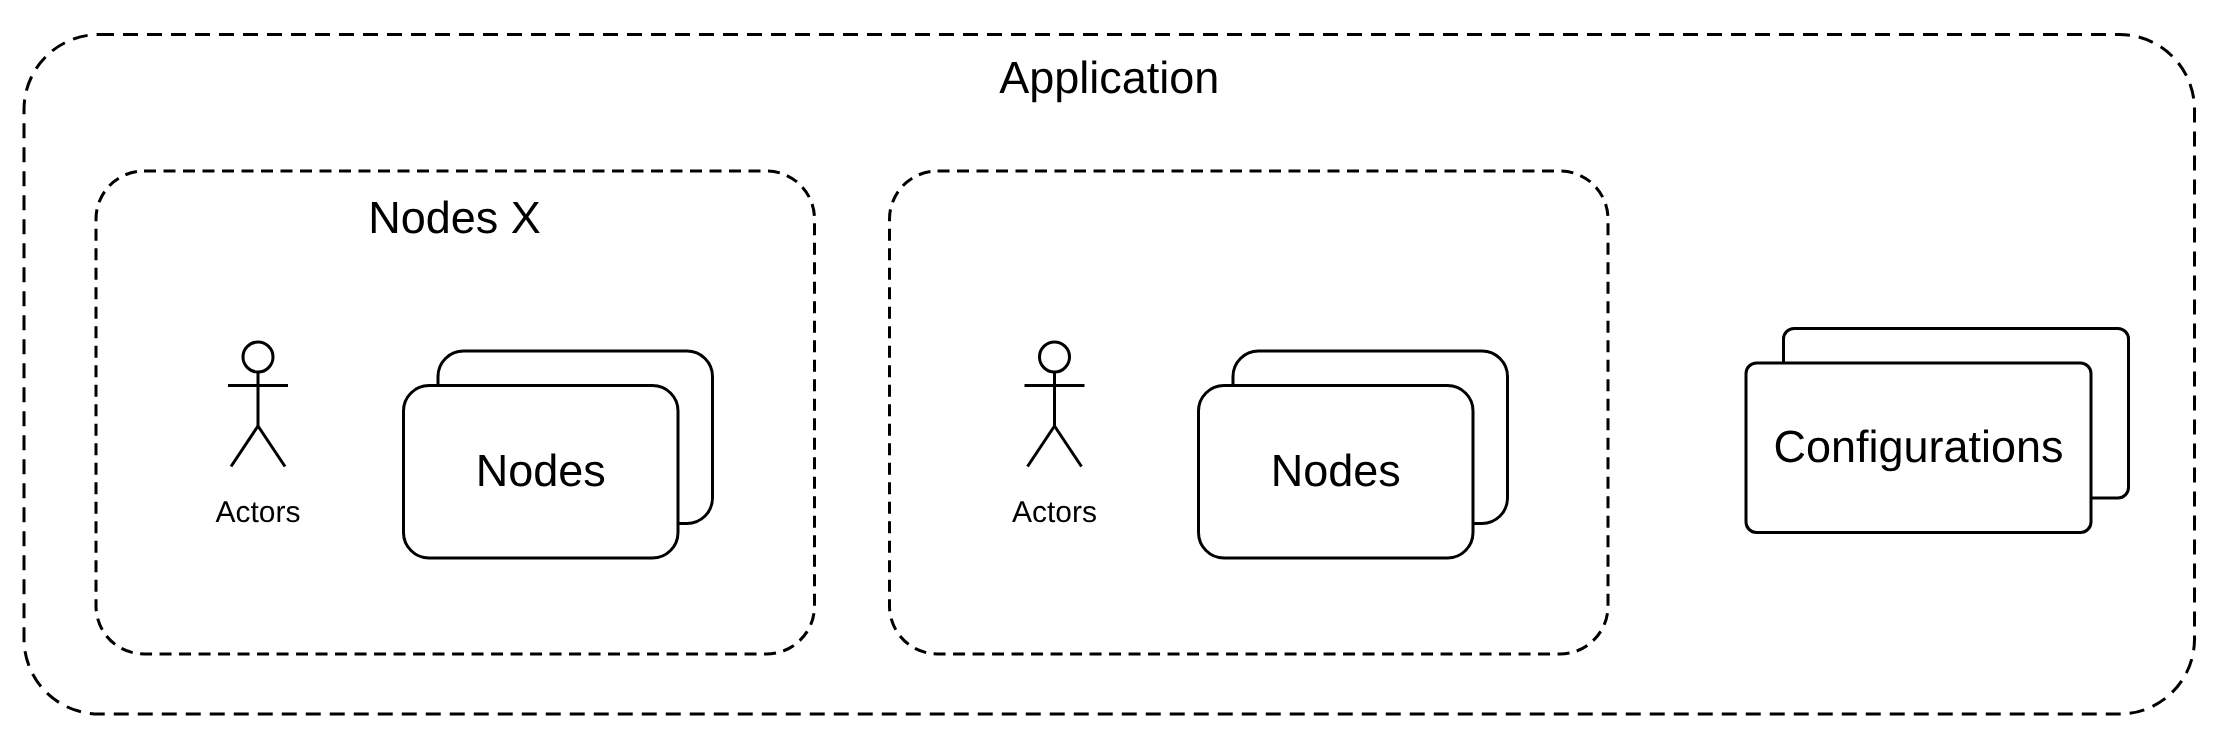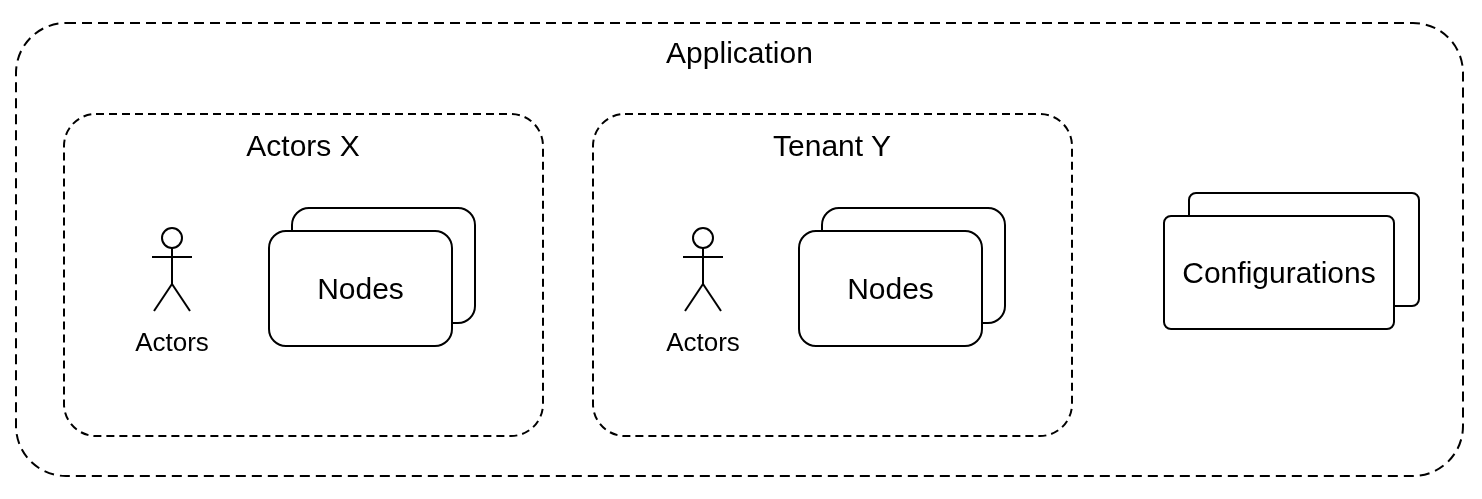--- a/index.html
+++ b/index.html
@@ -45,26 +45,26 @@
     position: absolute;
     width: 110px;
     display: flex;
     flex-direction: column;
     align-items: center;
   }
   .actor-group.tx { left: 117px; top: 226px; }
   .actor-group.ty { left: 648px; top: 226px; }
   .actor-label {
     margin-top: 11px;
-    font-size: 26px;
+    font-size: 20px;
     line-height: 34px;
     white-space: nowrap;
   }
 
-  .stack { position: absolute; }
+  .stack { position: absolute; margin-top: 26px; }
   .card {
     position: absolute;
     box-sizing: border-box;
     background: #ffffff;
     border: 2px solid #000000;
   }
   .stack.nodes { width: 208px; height: 140px; }
   .stack.nodes .card {
     width: 185px;
     height: 117px;
@@ -98,39 +98,38 @@
 <div class="stage">
 
   <svg class="boundaries" width="1482" height="499">
     <rect x="16" y="23" width="1447" height="453" rx="50" ry="50" fill="none" stroke="#000000" stroke-width="2" stroke-dasharray="10 6"></rect>
     <rect x="64" y="114" width="479" height="322" rx="32" ry="32" fill="none" stroke="#000000" stroke-width="2" stroke-dasharray="8 5"></rect>
     <rect x="593" y="114" width="479" height="322" rx="32" ry="32" fill="none" stroke="#000000" stroke-width="2" stroke-dasharray="8 5"></rect>
   </svg>
 
   <div class="app-title">Application</div>
 
-  <div class="tenant-title tx">Actors X</div>
+  <div class="tenant-title tx">Nodes X</div>
 
   <div class="actor-group tx">
     <svg class="actor-svg" width="46" height="88" viewBox="0 0 46 88">
       <circle cx="23" cy="12" r="10" fill="none" stroke="#000000" stroke-width="2"></circle>
       <line x1="23" y1="22" x2="23" y2="58" stroke="#000000" stroke-width="2"></line>
       <line x1="3" y1="31" x2="43" y2="31" stroke="#000000" stroke-width="2"></line>
       <line x1="23" y1="58" x2="5" y2="85" stroke="#000000" stroke-width="2"></line>
       <line x1="23" y1="58" x2="41" y2="85" stroke="#000000" stroke-width="2"></line>
     </svg>
     <div class="actor-label">Actors</div>
   </div>
 
   <div class="stack nodes tx">
     <div class="card card-back"></div>
     <div class="card card-front">Nodes</div>
   </div>
 
-  <div class="tenant-title ty">Tenant Y</div>
 
   <div class="actor-group ty">
     <svg class="actor-svg" width="46" height="88" viewBox="0 0 46 88">
       <circle cx="23" cy="12" r="10" fill="none" stroke="#000000" stroke-width="2"></circle>
       <line x1="23" y1="22" x2="23" y2="58" stroke="#000000" stroke-width="2"></line>
       <line x1="3" y1="31" x2="43" y2="31" stroke="#000000" stroke-width="2"></line>
       <line x1="23" y1="58" x2="5" y2="85" stroke="#000000" stroke-width="2"></line>
       <line x1="23" y1="58" x2="41" y2="85" stroke="#000000" stroke-width="2"></line>
     </svg>
     <div class="actor-label">Actors</div>

